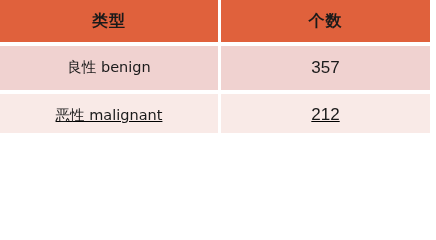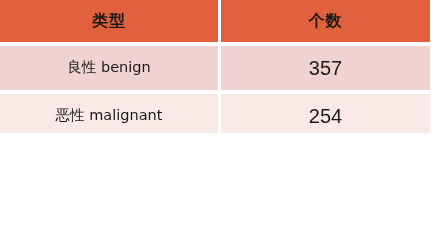--- a/index.html
+++ b/index.html
@@ -44,32 +44,32 @@
 
   
   .gap-cell { background: #ffffff; width: 3px; }
 
   
   .rule-row { height: 4px; }
   .rule-row td { background: #ffffff; }
 
   
   .row-a { height: 44px; }
-  .row-b { height: 43px; }
+  .row-b { height: 43px; text-decoration: underline; }
 
   .cell-a { background: #f0d2d0; }
   .cell-b { background: #f9eae7; }
 
   .label-cell {
     font-size: 14.5px;
     line-height: 1.2;
   }
 
   .value-cell {
-    font-size: 20px;
+    font-size: 17px;
     line-height: 1.2;
   }
 
   .cjk {
     font-family: "DejaVu Sans", "Liberation Sans", sans-serif;
   }
 
   .gap-row-cell { background: #ffffff; }
 </style>
 </head>
@@ -103,17 +103,17 @@
 
     <tr class="rule-row">
       <td class="gap-row-cell"></td>
       <td class="gap-row-cell"></td>
       <td class="gap-row-cell"></td>
     </tr>
 
     <tr class="row-b">
       <td class="cell-b label-cell cjk">恶性 malignant</td>
       <td class="gap-cell"></td>
-      <td class="cell-b value-cell">254</td>
+      <td class="cell-b value-cell">212</td>
     </tr>
 
   </tbody>
 </table>
 
 </body></html>

